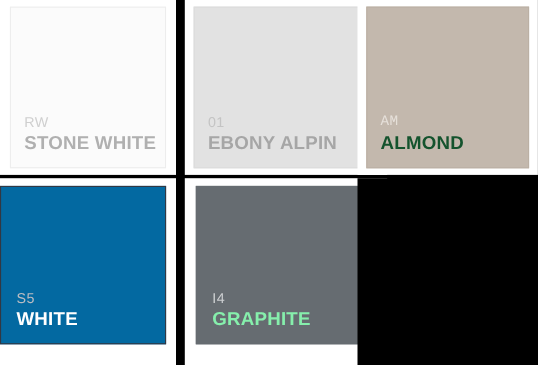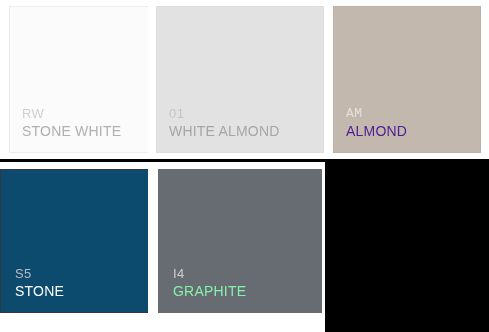--- a/index.html
+++ b/index.html
@@ -26,21 +26,21 @@
   
   .cell {
     position: absolute;
     background: #ffffff;
     box-sizing: border-box;
     overflow: hidden;
   }
   .cell.r0 { top: 0px; height: 159px; }
   .cell.r1 { top: 162px; height: 170px; }
   .cell.c0 { left: 0px;   width: 160px; }
-  .cell.c1 { left: 148px; width: 184px; }
+  .cell.c1 { left: 168px; width: 184px; }
   .cell.c2 { left: 325px; width: 164px; }
 
   
   .cell.empty { background: #000000; }
 
   
   .swatch {
     position: absolute;
     box-sizing: border-box;
     border: 1px solid rgba(0,0,0,0.06);
@@ -70,22 +70,22 @@
 
   .code {
     display: block;
     font-size: 13px;
     font-weight: 400;
     letter-spacing: 0.4px;
     margin-bottom: 4px;
   }
   .name {
     display: block;
-    font-size: 14px;
-    font-weight: 400;
+    font-size: 17px;
+    font-weight: 700;
     letter-spacing: 0.2px;
     white-space: nowrap;
   }
 
   
   .tone-dark .code { color: #c9c9c9; }
   .tone-dark .name { color: #a8a8a8; }
   .tone-light .code { color: #e3ded9; }
   .tone-light .name { color: #ffffff; }
 </style>
@@ -100,39 +100,39 @@
         <span class="code" style="color: rgb(207, 207, 207);">RW</span>
         <span class="name" style="color: rgb(176, 176, 176);">STONE WHITE</span>
       </div>
     </div>
   </div>
 
   <div class="cell r0 c1" style="background: rgb(255, 255, 255);">
     <div class="swatch tone-dark" style="background:#e2e2e2;border-color:#dcdcdc;">
       <div class="label">
         <span class="code" style="color: rgb(196, 196, 196);">01</span>
-        <span class="name" style="color: rgb(166, 166, 166);">WHITE ALMOND</span>
+        <span class="name" style="color: rgb(166, 166, 166);">EBONY ALPIN</span>
       </div>
     </div>
   </div>
 
   <div class="cell r0 c2" style="background: rgb(255, 255, 255);">
     <div class="swatch tone-light" style="background:#c3b8ad;border-color:#bbb0a4;">
       <div class="label">
         <span class="code" style="color: rgb(230, 224, 218); font-family: Liberation Mono, monospace;">AM</span>
-        <span class="name" style="color: #4c1d95;">ALMOND</span>
+        <span class="name" style="color: #14532d;">ALMOND</span>
       </div>
     </div>
   </div>
 
   <div class="cell r1 c0" style="background: rgb(255, 255, 255);">
-    <div class="swatch tone-light" style="background:#0c4a6e;border-color:#323843;">
+    <div class="swatch tone-light" style="background:#0369a1;border-color:#323843;">
       <div class="label">
         <span class="code" style="color: rgb(185, 188, 194);">S5</span>
-        <span class="name" style="color: rgb(255, 255, 255);">STONE</span>
+        <span class="name" style="color: rgb(255, 255, 255);">WHITE</span>
       </div>
     </div>
   </div>
 
   <div class="cell r1 c1" style="background: rgb(255, 255, 255);">
     <div class="swatch tone-light" style="background:#666c71;border-color:#666c71;padding-left:32px;">
       <div class="label">
         <span class="code" style="color: rgb(205, 207, 209);">I4</span>
         <span class="name" style="color: #86efac;">GRAPHITE</span>
       </div>

